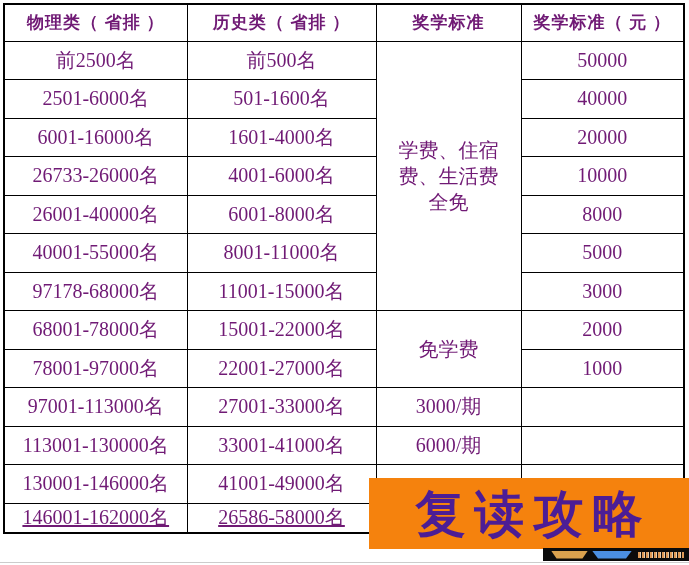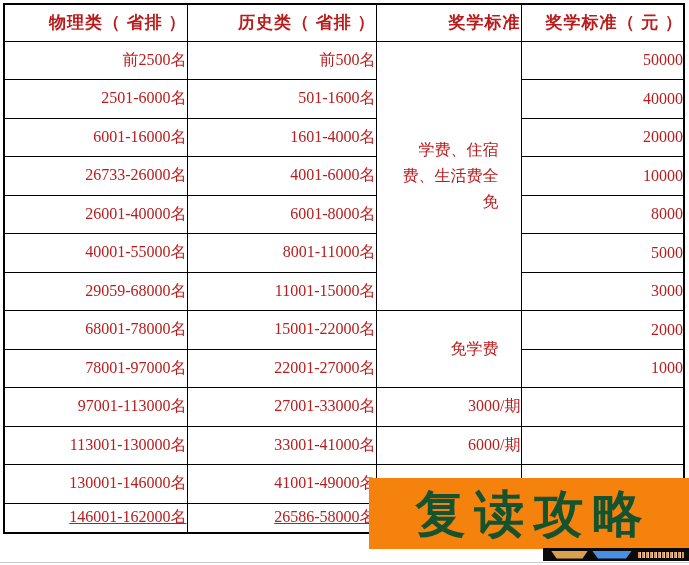--- a/index.html
+++ b/index.html
@@ -9,37 +9,37 @@
     overflow:hidden;
     font-family:"Liberation Serif","DejaVu Serif",serif;
   }
   table.rank-table {
     position:absolute; left:3px; top:3px; width:680px;
     border-collapse:collapse; table-layout:fixed;
     border:2px solid #000000;
   }
   .rank-table th, .rank-table td {
     border:1.5px solid #000000;
-    text-align:right; vertical-align:middle;
-    color:#b91c1c; overflow:hidden; white-space:nowrap;
+    text-align:center; vertical-align:middle;
+    color:#701a75; overflow:hidden; white-space:nowrap;
   }
   .rank-table th {
     font-family:"Liberation Sans","DejaVu Sans",sans-serif;
     font-weight:bold; font-size:17px; height:37px; letter-spacing:1px;
   }
-  .rank-table td { font-size:16px; height:38.5px; }
+  .rank-table td { font-size:20px; height:38.5px; }
   .rank-table tbody tr:last-child td { height:30px;text-decoration:underline; }
   td.benefit-cell { white-space:normal; line-height:26px; padding:0 22px; }
   .banner {
     position:absolute; left:369px; top:478px; width:320px; height:71px;
     background:#F5820D; z-index:5;
     display:flex; align-items:center; justify-content:center;
   }
   .banner-label {
-    color:#14532d; font-family:"Liberation Sans","DejaVu Sans",sans-serif;
+    color:#4c1d95; font-family:"Liberation Sans","DejaVu Sans",sans-serif;
     font-weight:900; font-size:50px; letter-spacing:9px; text-indent:9px;
     line-height:1;
   }
   .watermark-bar {
     position:absolute; left:543px; top:548px; width:146px; height:13px;
     background:#0b0b0b; z-index:6;
   }
   .wm-gold {
     position:absolute; left:8px; top:2.5px; width:37px; height:8px;
     background:#D9A14E;
@@ -107,21 +107,21 @@
         <td>26001-40000名</td>
         <td>6001-8000名</td>
         <td>8000</td>
       </tr>
       <tr>
         <td>40001-55000名</td>
         <td>8001-11000名</td>
         <td>5000</td>
       </tr>
       <tr>
-        <td>29059-68000名</td>
+        <td>97178-68000名</td>
         <td>11001-15000名</td>
         <td>3000</td>
       </tr>
       <tr>
         <td>68001-78000名</td>
         <td>15001-22000名</td>
         <td class="benefit-cell" rowspan="2">免学费</td>
         <td>2000</td>
       </tr>
       <tr>

